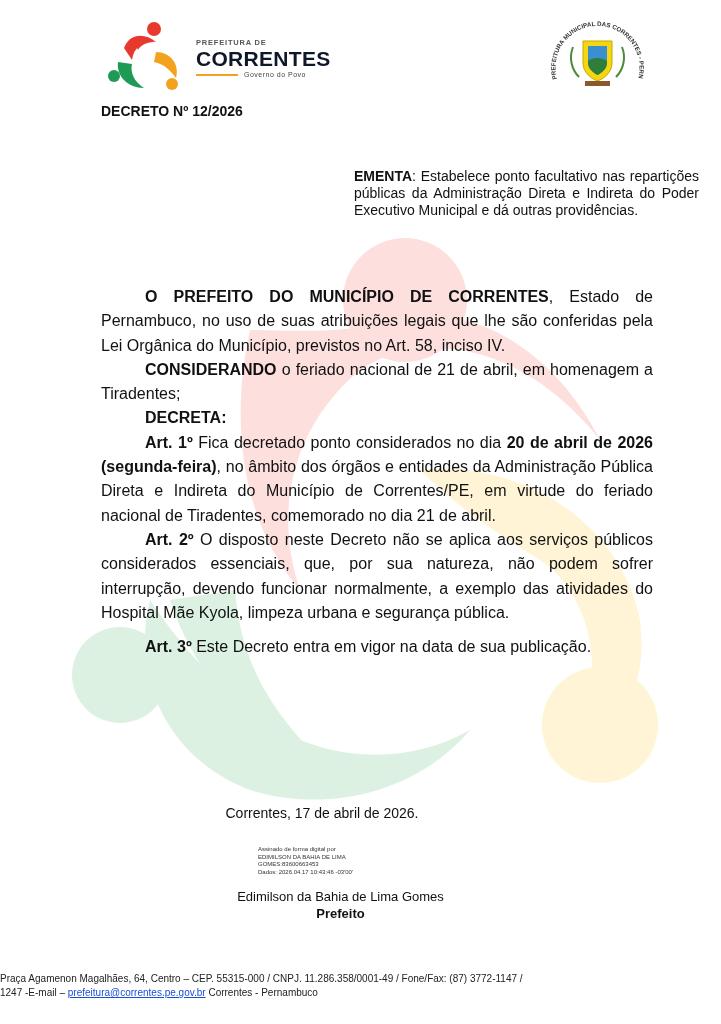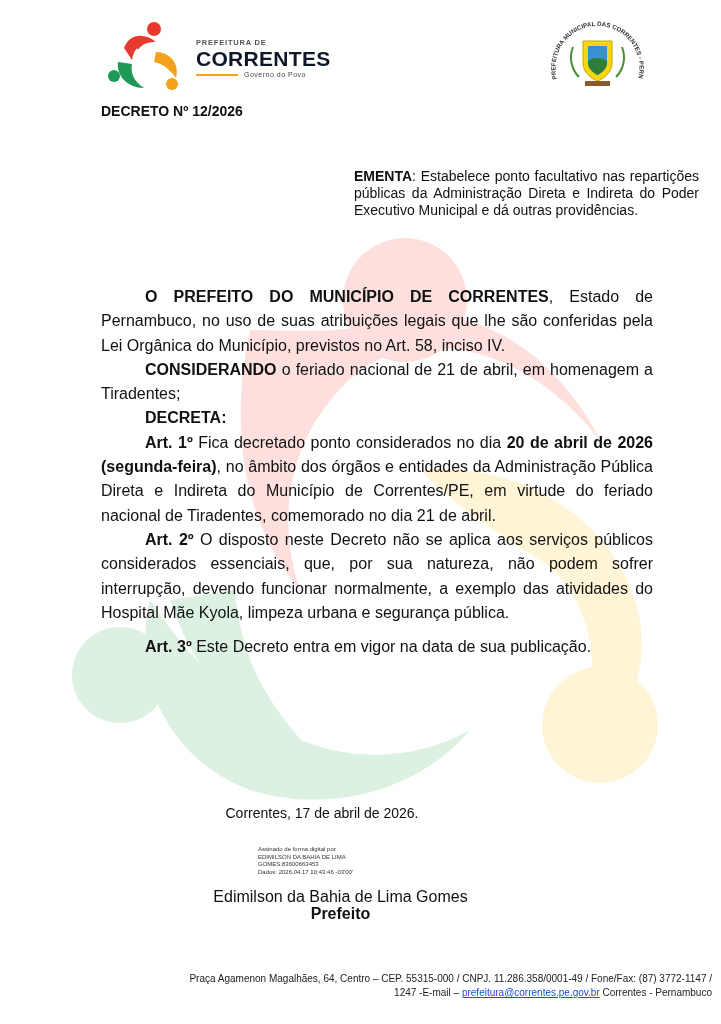--- a/index.html
+++ b/index.html
@@ -27,24 +27,24 @@
   .p { text-align: justify; margin: 0; }
   .indent { text-indent: 44px; }
   .gap { height: 10px; }
 
   .place-date { left: 0; width: 644px; top: 805px; text-align: center; font-size: 14px; }
 
   .sig-block { left: 255px; top: 845px; display: flex; }
   .sig-name { font-size: 9.5px; line-height: 13px; color: #222; width: 120px; letter-spacing: 0.1px; }
   .sig-info { font-size: 6px; line-height: 7.5px; color: #333; margin-left: 3px; margin-top: 1px; }
 
-  .signer { left: 0; width: 681px; top: 888px; text-align: center; font-size: 16px; line-height: 17px; }
+  .signer { left: 0; width: 681px; top: 888px; text-align: center; font-size: 13px; line-height: 17px; }
   .signer .role { font-weight: bold; }
 
-  .footer { left: 0; width: 712px; top: 972px; text-align: right; font-size: 10px; line-height: 14px; color: #222; }
+  .footer { left: 0; width: 712px; top: 972px; text-align: left; font-size: 10px; line-height: 14px; color: #222; }
   .footer a { color: #1a4fd6; text-decoration: underline; }
 </style>
 </head>
 <body>
 
 <svg class="watermark" viewBox="0 0 721 1024">
 
   <circle cx="405" cy="300" r="62" fill="#fde0de"></circle>
   <path d="M 250 330 C 230 420, 240 520, 300 590 C 270 500, 300 420, 360 370 C 420 330, 520 340, 600 440 C 560 360, 480 300, 400 320 C 340 335, 290 330, 250 330 Z" fill="#fde0de"></path>
 

